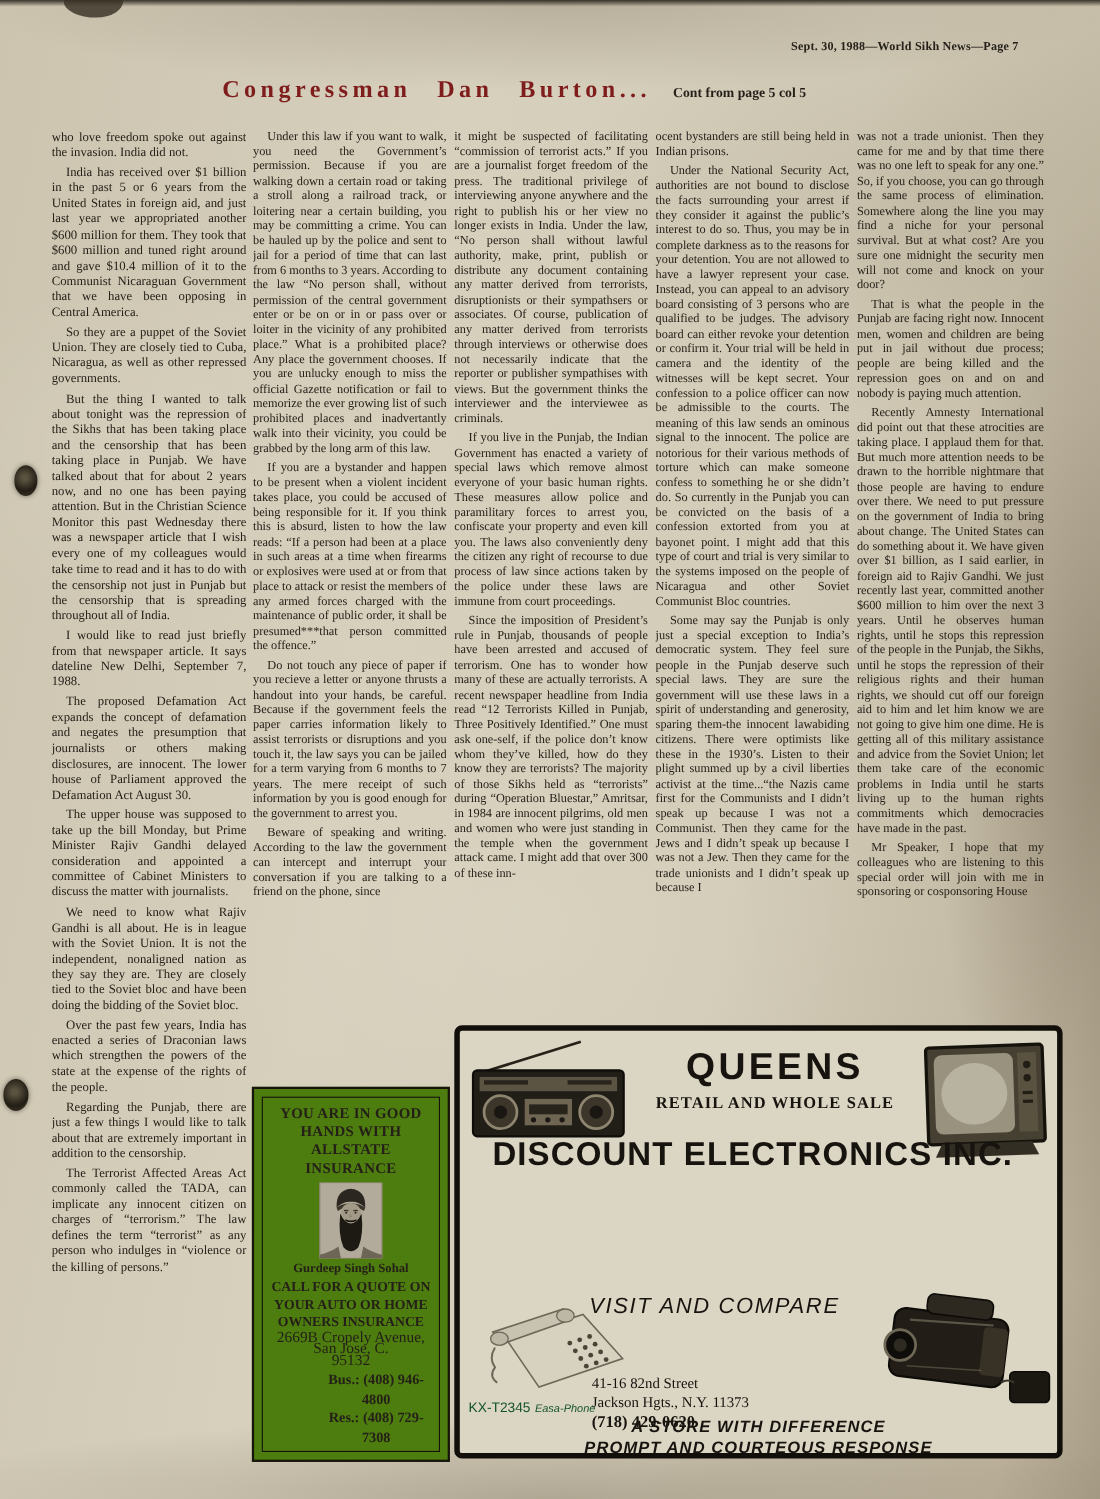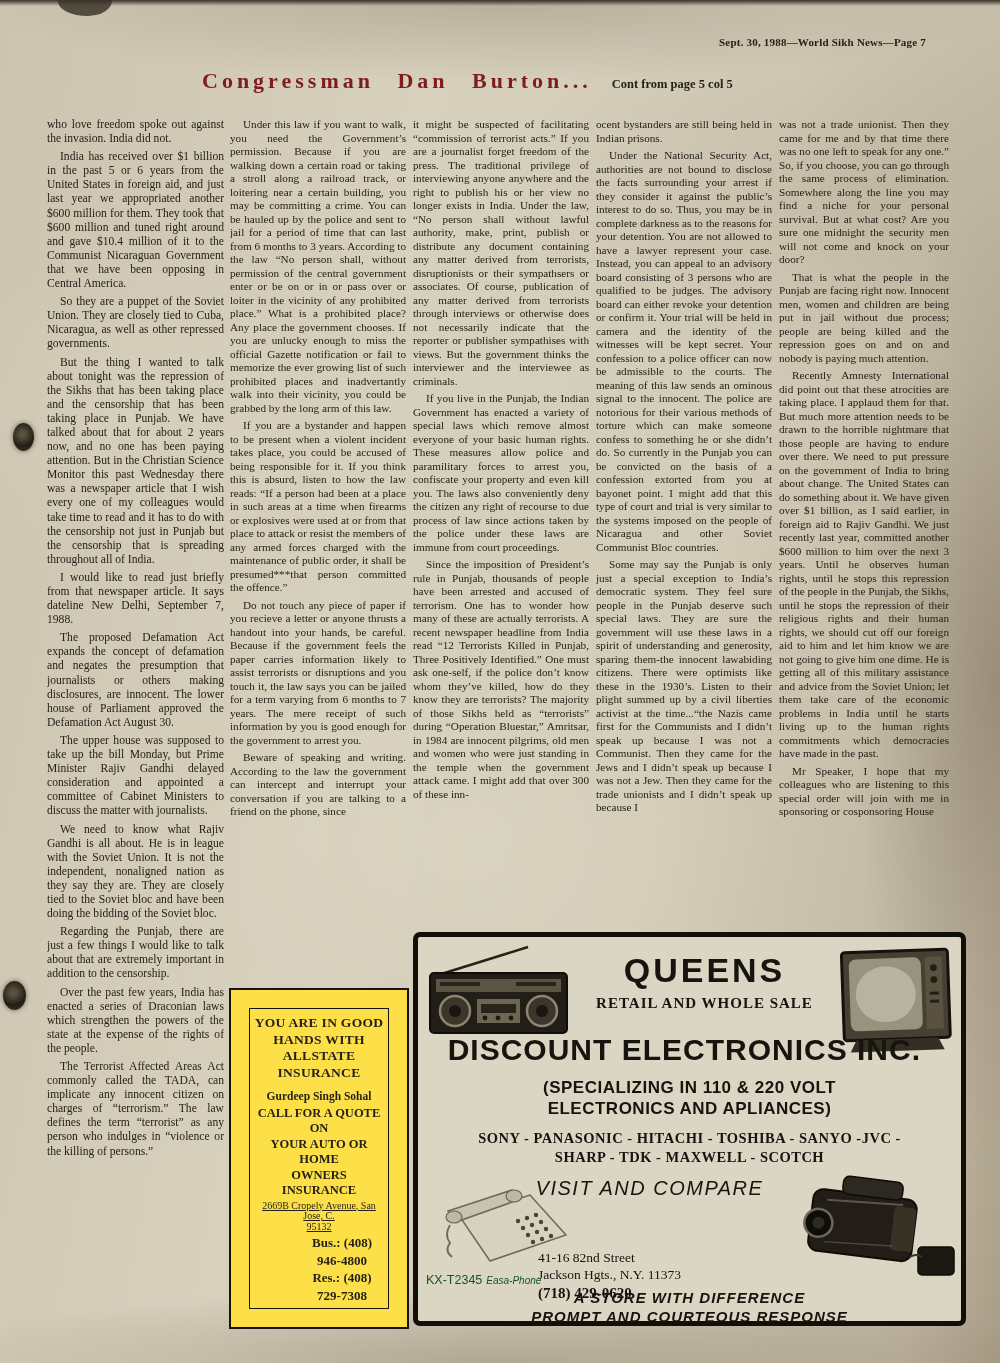--- a/index.html
+++ b/index.html
@@ -43,28 +43,28 @@
   .c1 { left:47px;  width:177px; font-size:11.6px; line-height:14.1px; max-height:1206px; }
   .c2 { left:230px; width:176px; font-size:11.2px; line-height:13.5px; max-height:866px; }
   .c3 { left:413px; width:176px; font-size:11.2px; line-height:13.5px; max-height:810px; }
   .c4 { left:596px; width:176px; font-size:11.2px; line-height:13.5px; max-height:810px; }
   .c5 { left:779px; width:170px; font-size:11.2px; line-height:13.5px; max-height:792px; }
   .cont-footer { position:absolute; left:779px; top:914px; width:170px; text-align:center;
     font-size:11.5px; font-weight:bold;margin-top:32px; }
 
   
   .allstate { position:absolute; left:229px; top:988px; width:180px; height:341px;
-    border:2px solid #17130d; background:#fde047; padding:18px; }
+    border:2px solid #17130d; background:#4d7c0f; padding:7px; }
   .allstate-inner { width:100%; height:100%; border:1.5px solid #17130d;
     display:flex; flex-direction:column; align-items:center; text-align:center; padding:6px 4px 4px; }
   .allstate-headline { font-weight:bold; font-size:13.5px; line-height:16.5px; letter-spacing:.3px; }
   .portrait { width:98px; height:120px; margin:5px 0 2px; display:block; }
   .agent-name { font-weight:bold; font-size:11.5px; margin-top:1px; }
   .call-lines { font-weight:bold; font-size:12.5px; line-height:15.5px; margin-top:4px; }
-  .addr-lines { font-size:10px; line-height:10.5px; margin-top:2px;text-decoration:underline; }
+  .addr-lines { font-size:14px; line-height:10.5px; margin-top:2px; }
   .phone-lines { font-weight:bold; font-size:13px; line-height:17.5px; margin-top:2px;margin-left:46px; }
 
   
   .queens { position:absolute; left:413px; top:932px; width:553px; height:394px;
     border:5px solid #120f0a; border-radius:7px; background:#dbd5c3; }
   .queens-inner { position:relative; width:100%; height:100%; font-family:"Liberation Sans", sans-serif; color:#17130e; }
   .q-title-block { position:absolute; left:150px; right:120px; top:14px; text-align:center; }
   .q-title { font-size:34px; font-weight:bold; letter-spacing:3px; }
   .q-sub { font-family:"Liberation Serif", serif; font-weight:bold; font-size:15px; margin-top:5px; letter-spacing:1px; }
   .q-company { position:absolute; left:10px; right:40px; top:96px; text-align:right;
@@ -106,22 +106,22 @@
 
 <div class="col c1">
   <p class="flush">who love freedom spoke out against the invasion. India did not.</p>
   <p>India has received over $1 billion in the past 5 or 6 years from the United States in foreign aid, and just last year we appropriated another $600 million for them. They took that $600 million and tuned right around and gave $10.4 million of it to the Communist Nicaraguan Government that we have been opposing in Central America.</p>
   <p>So they are a puppet of the Soviet Union. They are closely tied to Cuba, Nicaragua, as well as other repressed governments.</p>
   <p>But the thing I wanted to talk about tonight was the repression of the Sikhs that has been taking place and the censorship that has been taking place in Punjab. We have talked about that for about 2 years now, and no one has been paying attention. But in the Christian Science Monitor this past Wednesday there was a newspaper article that I wish every one of my colleagues would take time to read and it has to do with the censorship not just in Punjab but the censorship that is spreading throughout all of India.</p>
   <p>I would like to read just briefly from that newspaper article. It says dateline New Delhi, September 7, 1988.</p>
   <p>The proposed Defamation Act expands the concept of defamation and negates the presumption that journalists or others making disclosures, are innocent. The lower house of Parliament approved the Defamation Act August 30.</p>
   <p>The upper house was supposed to take up the bill Monday, but Prime Minister Rajiv Gandhi delayed consideration and appointed a committee of Cabinet Ministers to discuss the matter with journalists.</p>
   <p>We need to know what Rajiv Gandhi is all about. He is in league with the Soviet Union. It is not the independent, nonaligned nation as they say they are. They are closely tied to the Soviet bloc and have been doing the bidding of the Soviet bloc.</p>
+  <p>Over the past few years, India has enacted a series of Draconian laws which strengthen the powers of the state at the expense of the rights of the people.</p>
   <p>Regarding the Punjab, there are just a few things I would like to talk about that are extremely important in addition to the censorship.</p>
-  <p>Over the past few years, India has enacted a series of Draconian laws which strengthen the powers of the state at the expense of the rights of the people.</p>
   <p>The Terrorist Affected Areas Act commonly called the TADA, can implicate any innocent citizen on charges of “terrorism.” The law defines the term “terrorist” as any person who indulges in “violence or the killing of persons.”</p>
 </div>
 
 <div class="col c2">
   <p>Under this law if you want to walk, you need the Government’s permission. Because if you are walking down a certain road or taking a stroll along a railroad track, or loitering near a certain building, you may be committing a crime. You can be hauled up by the police and sent to jail for a period of time that can last from 6 months to 3 years. According to the law “No person shall, without permission of the central government enter or be on or in or pass over or loiter in the vicinity of any prohibited place.” What is a prohibited place? Any place the government chooses. If you are unlucky enough to miss the official Gazette notification or fail to memorize the ever growing list of such prohibited places and inadvertantly walk into their vicinity, you could be grabbed by the long arm of this law.</p>
   <p>If you are a bystander and happen to be present when a violent incident takes place, you could be accused of being responsible for it. If you think this is absurd, listen to how the law reads: “If a person had been at a place in such areas at a time when firearms or explosives were used at or from that place to attack or resist the members of any armed forces charged with the maintenance of public order, it shall be presumed***that person committed the offence.”</p>
   <p>Do not touch any piece of paper if you recieve a letter or anyone thrusts a handout into your hands, be careful. Because if the government feels the paper carries information likely to assist terrorists or disruptions and you touch it, the law says you can be jailed for a term varying from 6 months to 7 years. The mere receipt of such information by you is good enough for the government to arrest you.</p>
   <p>Beware of speaking and writing. According to the law the government can intercept and interrupt your conversation if you are talking to a friend on the phone, since</p>
 </div>
 
@@ -221,29 +221,21 @@
       </g>
     </svg>
 
     <div class="q-title-block">
       <div class="q-title">QUEENS</div>
       <div class="q-sub">RETAIL AND WHOLE SALE</div>
     </div>
 
     <div class="q-company">DISCOUNT ELECTRONICS INC.</div>
 
-    <div class="q-spec">
-      <div>(SPECIALIZING IN 110 &amp; 220 VOLT</div>
-      <div>ELECTRONICS AND APLIANCES)</div>
-    </div>
-
-    <div class="q-brands">
-      <div>SONY - PANASONIC - HITACHI - TOSHIBA - SANYO -JVC -</div>
-      <div>SHARP - TDK - MAXWELL - SCOTCH</div>
-    </div>
+
 
     <div class="q-visit">VISIT AND COMPARE</div>
 
     <div class="q-addr">
       <div>41-16 82nd Street</div>
       <div>Jackson Hgts., N.Y. 11373</div>
       <div class="q-phone">(718) 429-0620</div>
     </div>
 
     <svg class="q-img img-phone" width="145" height="106" viewBox="0 0 145 106" xmlns="http://www.w3.org/2000/svg">

